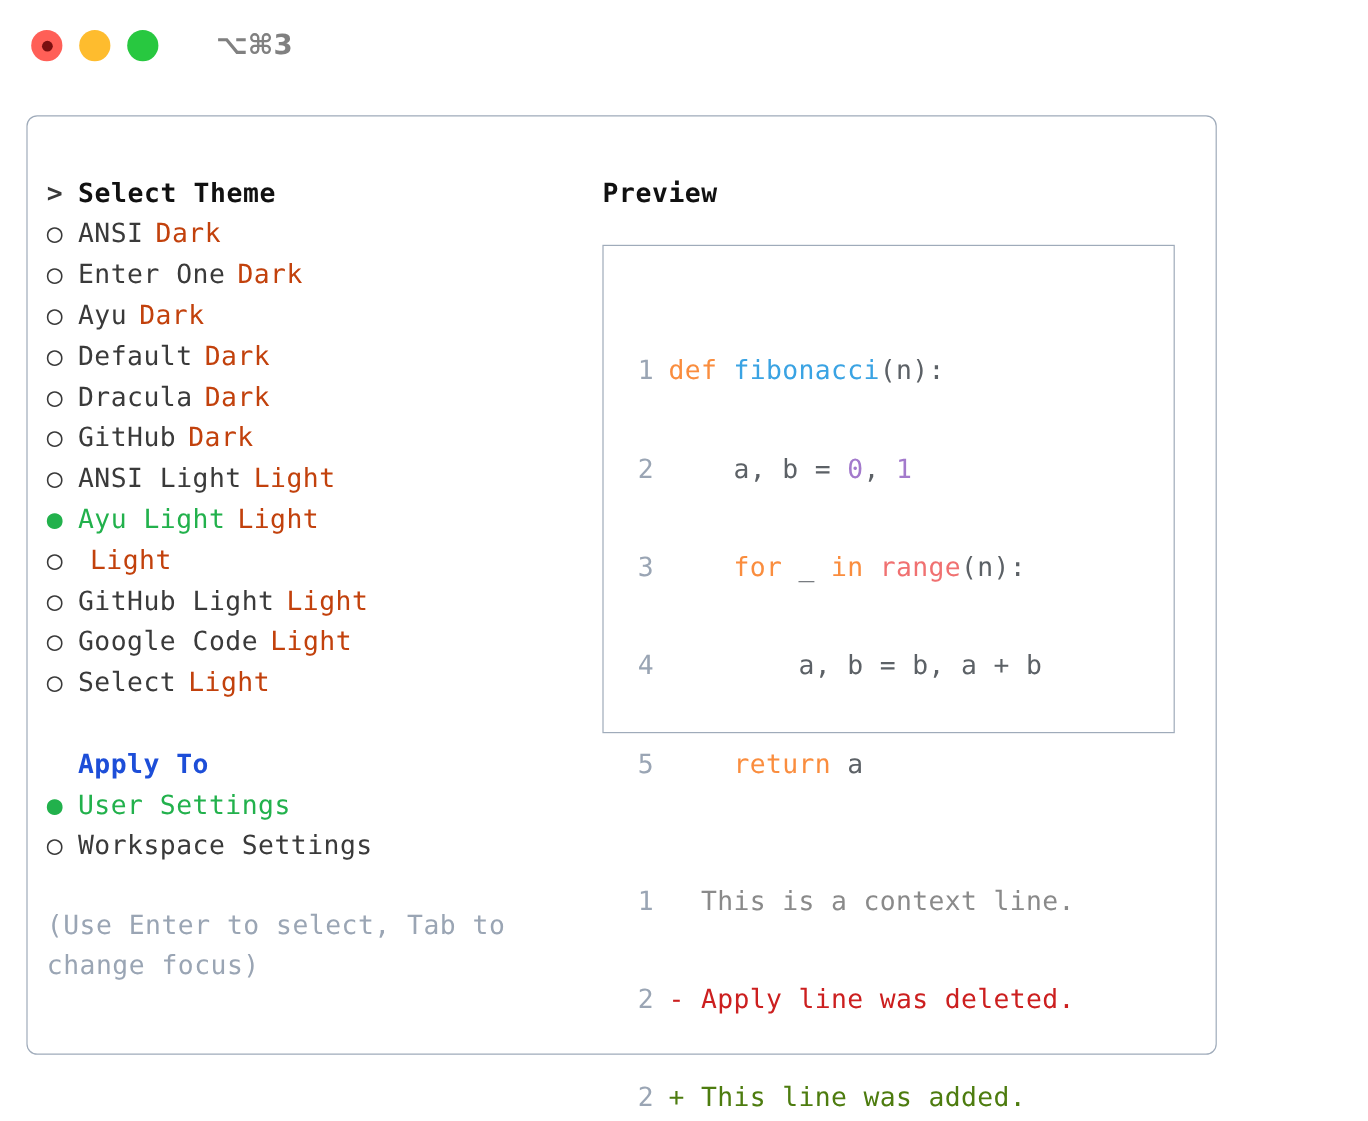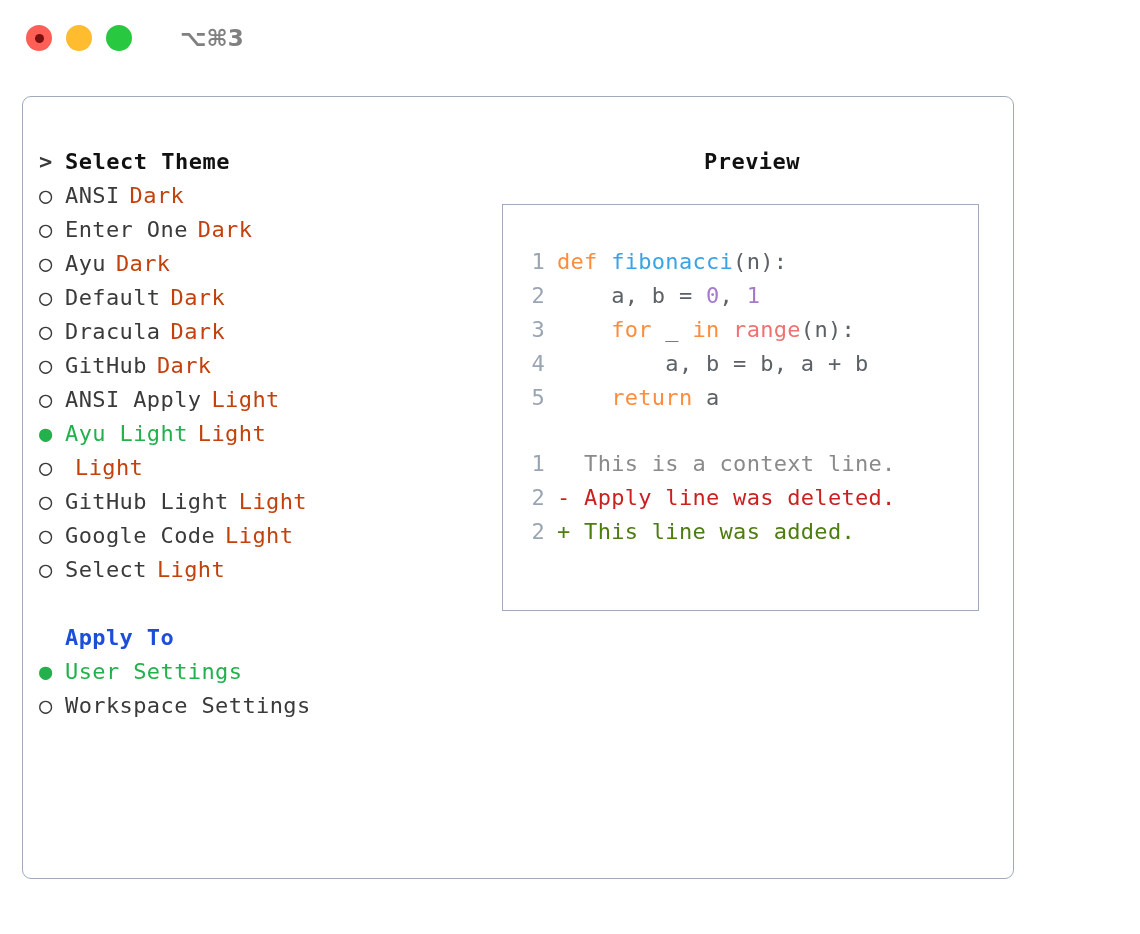--- a/index.html
+++ b/index.html
@@ -138,35 +138,35 @@
     left: 479px;
     top: 52px;
     width: 500px;
   }
   .preview-title {
     font-size: 22px;
     font-weight: bold;
     color: #111111;
     letter-spacing: 0.5px;
     margin-bottom: 30px;
-    text-align: center;
   }
   .preview-box {
     width: 477px;
     height: 407px;
     border: 1.5px solid #9fabba;
     box-sizing: border-box;
     background: #ffffff;
     padding: 44px 0 0 16px;
   }
   .code-line {
     height: 34px;
     font-size: 22px;
     white-space: pre;
     letter-spacing: 0.3px;
+    margin-top: 48px;
   }
   .ln {
     display: inline-block;
     width: 26px;
     text-align: right;
     color: #9aa5b4;
     margin-right: 12px;
   }
   .gap { height: 32px; }
 
@@ -203,40 +203,41 @@
           <span>Select Theme</span>
         </div>
 
         <div id="theme-list">
             <div class="row"><span class="marker">○</span><span class="label">ANSI</span><span class="badge">Dark</span></div>
             <div class="row"><span class="marker">○</span><span class="label">Enter One</span><span class="badge">Dark</span></div>
             <div class="row"><span class="marker">○</span><span class="label">Ayu</span><span class="badge">Dark</span></div>
             <div class="row"><span class="marker">○</span><span class="label">Default</span><span class="badge">Dark</span></div>
             <div class="row"><span class="marker">○</span><span class="label">Dracula</span><span class="badge">Dark</span></div>
             <div class="row"><span class="marker">○</span><span class="label">GitHub</span><span class="badge">Dark</span></div>
-            <div class="row"><span class="marker">○</span><span class="label">ANSI Apply</span><span class="badge">Light</span></div>
+            <div class="row"><span class="marker">○</span><span class="label">ANSI Light</span><span class="badge">Light</span></div>
             <div class="row"><span class="marker sel">●</span><span class="label sel">Ayu Light</span><span class="badge">Light</span></div>
             <div class="row"><span class="marker">○</span><span class="badge">Light</span></div>
             <div class="row"><span class="marker">○</span><span class="label">GitHub Light</span><span class="badge">Light</span></div>
             <div class="row"><span class="marker">○</span><span class="label">Google Code</span><span class="badge">Light</span></div>
             <div class="row"><span class="marker">○</span><span class="label">Select</span><span class="badge">Light</span></div>
           </div>
 
         <div class="spacer-row"></div>
 
         <div class="row">
           <span class="marker empty">○</span>
           <span class="label bold">Apply To</span>
         </div>
 
         <div id="apply-list">
             <div class="row"><span class="marker sel">●</span><span class="label sel">User Settings</span></div>
             <div class="row"><span class="marker">○</span><span class="label">Workspace Settings</span></div>
           </div>
 
+        <div class="hint">(Use Enter to select, Tab to change focus)</div>
       </div>
 
       <div class="right-col">
         <div class="preview-title">Preview</div>
         <div class="preview-box">
           <div id="code-block">
               <div class="code-line"><span class="ln">1</span><span class="tok-kw">def</span><span class="tok-plain"> </span><span class="tok-fn">fibonacci</span><span class="tok-punct">(n):</span></div>
               <div class="code-line"><span class="ln">2</span><span class="tok-plain">    a, b </span><span class="tok-punct">= </span><span class="tok-num">0</span><span class="tok-punct">, </span><span class="tok-num">1</span></div>
               <div class="code-line"><span class="ln">3</span><span class="tok-plain">    </span><span class="tok-kw">for</span><span class="tok-plain"> _ </span><span class="tok-kw">in</span><span class="tok-plain"> </span><span class="tok-bi">range</span><span class="tok-punct">(n):</span></div>
               <div class="code-line"><span class="ln">4</span><span class="tok-plain">        a, b = b, a + b</span></div>

